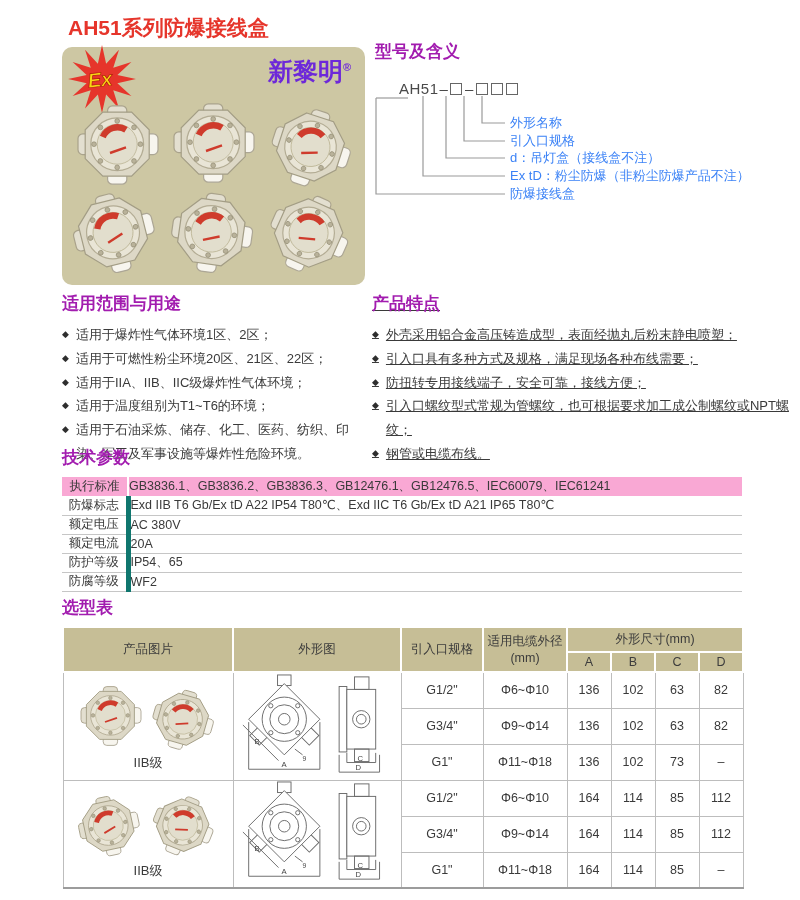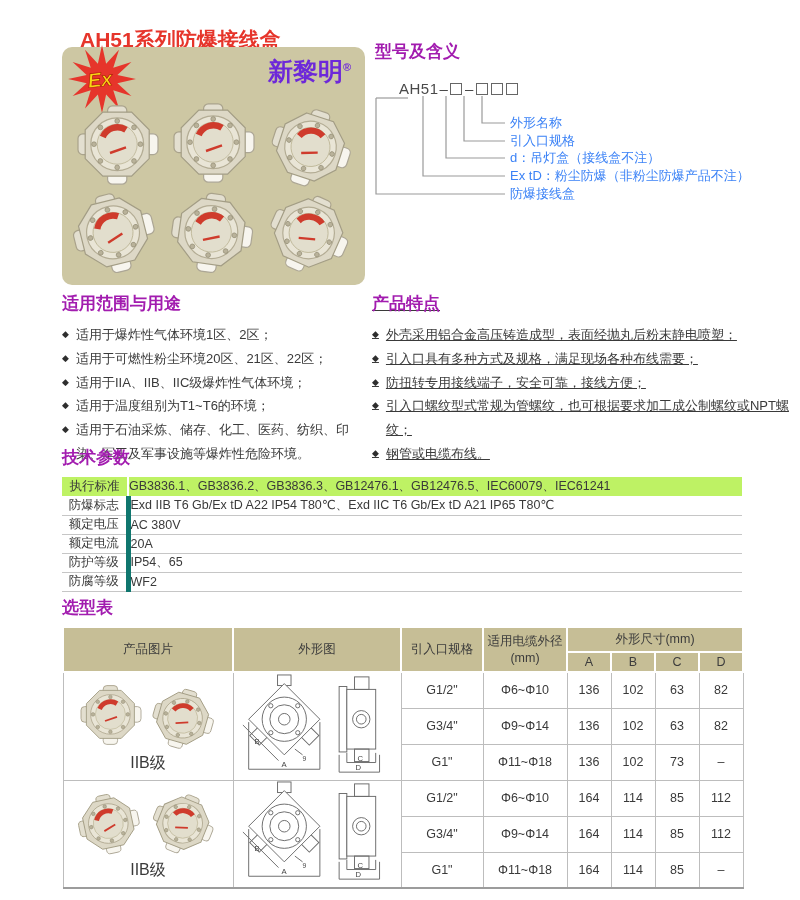--- a/index.html
+++ b/index.html
@@ -1,21 +1,21 @@
 <!DOCTYPE html>
 <html><head>
 <meta charset="utf-8">
 <style>
   * { box-sizing: border-box; }
   html,body { margin:0; padding:0; background:#fff; }
   .page {
     position:relative; width:800px; height:900px; background:#ffffff;
     font-family:"Liberation Sans","DejaVu Sans",sans-serif; color:#3a3a3a; overflow:hidden;
   }
-  .page-title { position:absolute; left:64px; top:10px; margin:16px; font-size:21px; font-weight:bold; color:#e6352b; }
+  .page-title { position:absolute; left:64px; top:10px; margin:4px; font-size:21px; font-weight:bold; color:#e6352b; }
 
   
   .showcase { position:absolute; left:62px; top:47px; width:303px; height:238px; background:#cdc7a3; border-radius:10px; }
   .ex-logo { position:absolute; left:0px; top:-4px; }
   .brand { position:absolute; right:14px; top:12px; color:#6d28d9; font-weight:bold; font-size:25px; line-height:1; white-space:nowrap; }
   .brand sup { font-size:11px; }
   .photos { position:absolute; left:8px; top:54px; }
 
   
   .model-section { position:absolute; left:375px; top:42px; width:420px; height:218px; }
@@ -33,32 +33,32 @@
   .bullets { margin-top:9px; }
   .bullet-item { display:flex; gap:7px; font-size:13px; line-height:1.82; color:#3a3a3a; }
   .bullet { font-size:9px; line-height:1; margin-top:7px; color:#2e2e2e; flex:0 0 auto; }
 
   
   .tech-title { position:absolute; left:62px; top:448px; }
   .tech-table { position:absolute; left:62px; top:477px; width:680px; border-collapse:collapse; font-size:12.5px; color:#3a3a3a; }
   .tech-table td { height:19px; border-bottom:1px solid #c6c6c6; padding:0 0; vertical-align:middle; }
   .t-label { width:66px; text-align:center; border-right:5px solid #0f766e; }
   .t-value { padding-left:16px; }
-  .row-khaki td { background:#bef264; border-bottom:1px solid #fff; }
+  .row-khaki td { background:#f9a8d4; border-bottom:1px solid #fff; }
   .row-khaki .t-label { border-right:2px solid #fff; }
 
   
   .sel-title { position:absolute; left:62px; top:598px; }
   .sel-table { position:absolute; left:62px; top:626px; width:680px; border-collapse:collapse; table-layout:fixed; font-size:12.5px; border-bottom:2px solid #9c9c9c; }
   .sel-table th { background:#c6be96; border:2px solid #ffffff; font-weight:normal; color:#3c3c3c; font-size:12.5px; padding:1px 2px; }
   .sel-table thead tr:first-child th { height:25px; }
   .sel-table thead tr:last-child th { height:20px; }
   .sel-table td { border:1px solid #bdbdbd; text-align:center; height:36px; padding:0; color:#3a3a3a; background:#fff; }
   .img-cell, .out-cell { vertical-align:middle; }
-  .grade { font-size:16px; margin-top:-3px; }
+  .grade { font-size:13px; margin-top:-3px; }
   .blk { display:block; line-height:1.3; }
 </style>
 </head>
 <body>
 
 <svg width="0" height="0" style="position:absolute" aria-hidden="true">
   <defs>
     <g id="jbox">
       <rect x="0" y="36" width="16" height="26" rx="6" fill="#e3dfd0" stroke="#a9a28b" stroke-width="1.5"></rect>
       <rect x="84" y="36" width="16" height="26" rx="6" fill="#f7f5ee" stroke="#aca695" stroke-width="1.5"></rect>

